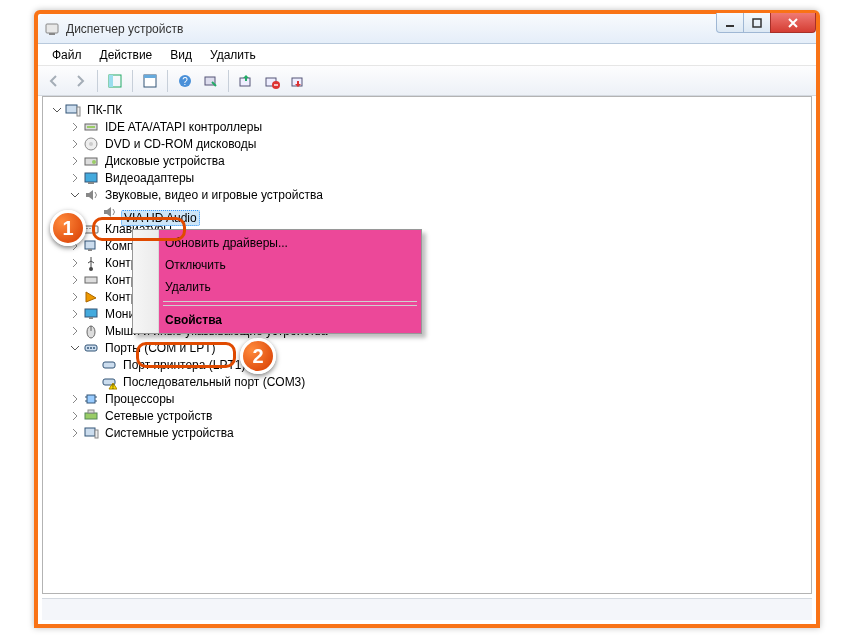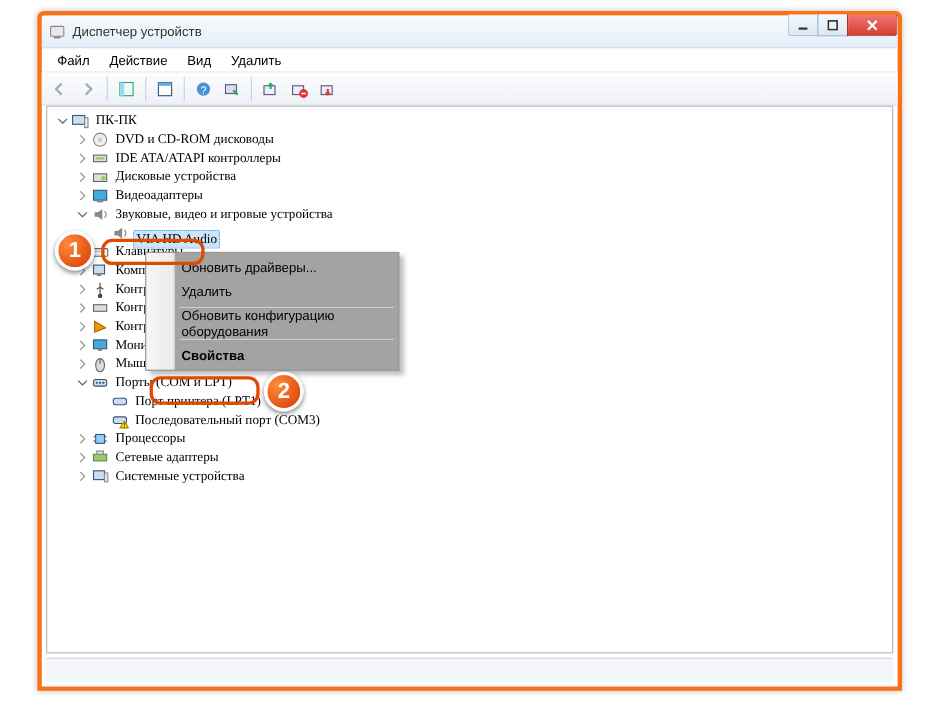--- a/index.html
+++ b/index.html
@@ -91,21 +91,20 @@
   .tsep { width:1px; height:22px; background:#c7cfd9; margin:0 3px; }
   .tbtn.disabled { opacity:0.45; }
   
   .client {
     flex:1;
     border: 1px solid #b3b3b3;
     margin: 0 4px 4px 4px;
     background:#fff;
     position: relative;
     overflow:hidden;
-    font-family:Liberation Serif, serif;
   }
   .tree {
     padding: 4px 0 0 8px;
   }
   .node { position:relative; }
   .row {
     height: 17px;
     display:flex; align-items:center;
     white-space: nowrap;
   }
@@ -131,22 +130,22 @@
   .statusbar {
     height: 22px;
     border-top:1px solid #d4d9e0;
     margin: 0 4px 4px 4px;
     background:#f4f6fa;
   }
   
   .ctxmenu {
     position:absolute;
     left: 132px; top: 229px;
-    width: 231px;
-    background:#a3a3a3;
+    width: 290px;
+    background:#ec4899;
     border:1px solid #979797;
     box-shadow: 4px 4px 4px rgba(0,0,0,0.25);
     padding: 2px;
     z-index: 20;
   }
   .ctxmenu .mi {
     height: 22px;
     display:flex; align-items:center;
     padding-left: 30px;
     position:relative;
@@ -306,40 +305,40 @@
         <div class="children">
 
           <div class="row">
             <span class="expander">
                 <svg width="10" height="10">
                   <path d="M3 1 L7 5 L3 9" fill="none" stroke="#888"></path>
                 </svg>
               </span>
             <span class="devicon">
                 <svg width="16" height="16">
+                  <rect x="2" y="5" width="12" height="6" fill="#ddd" stroke="#666"></rect>
+                  <rect x="4" y="7" width="8" height="2" fill="#9c6"></rect>
+                </svg>
+              </span>
+            <span class="label">IDE ATA/ATAPI контроллеры</span>
+          </div>
+
+          <div class="row">
+            <span class="expander">
+                <svg width="10" height="10">
+                  <path d="M3 1 L7 5 L3 9" fill="none" stroke="#888"></path>
+                </svg>
+              </span>
+            <span class="devicon">
+                <svg width="16" height="16">
                   <circle cx="8" cy="8" r="6" fill="#eee" stroke="#888"></circle>
                   <circle cx="8" cy="8" r="2" fill="#ccc"></circle>
                 </svg>
               </span>
             <span class="label">DVD и CD-ROM дисководы</span>
-          </div>
-
-          <div class="row">
-            <span class="expander">
-                <svg width="10" height="10">
-                  <path d="M3 1 L7 5 L3 9" fill="none" stroke="#888"></path>
-                </svg>
-              </span>
-            <span class="devicon">
-                <svg width="16" height="16">
-                  <rect x="2" y="5" width="12" height="6" fill="#ddd" stroke="#666"></rect>
-                  <rect x="4" y="7" width="8" height="2" fill="#9c6"></rect>
-                </svg>
-              </span>
-            <span class="label">IDE ATA/ATAPI контроллеры</span>
           </div>
 
           <div class="row">
             <span class="expander">
                 <svg width="10" height="10">
                   <path d="M3 1 L7 5 L3 9" fill="none" stroke="#888"></path>
                 </svg>
               </span>
             <span class="devicon">
                 <svg width="16" height="16">
@@ -563,21 +562,21 @@
                 <svg width="10" height="10">
                   <path d="M3 1 L7 5 L3 9" fill="none" stroke="#888"></path>
                 </svg>
               </span>
             <span class="devicon">
                 <svg width="16" height="16">
                   <rect x="2" y="5" width="12" height="6" fill="#9c6" stroke="#585"></rect>
                   <rect x="5" y="2" width="6" height="3" fill="#ddd" stroke="#888"></rect>
                 </svg>
               </span>
-            <span class="label">Сетевые адаптеры</span>
+            <span class="label">Сетевые устройств</span>
           </div>
 
           <div class="row">
             <span class="expander">
                 <svg width="10" height="10">
                   <path d="M3 1 L7 5 L3 9" fill="none" stroke="#888"></path>
                 </svg>
               </span>
             <span class="devicon">
                 <svg width="16" height="16">
@@ -595,26 +594,26 @@
 
   <div class="statusbar"></div>
 </div>
 
 <div class="ctxmenu">
   <div class="gutter"></div>
   <div class="mi">
       <span>Обновить драйверы...</span>
     </div>
   <div class="mi">
+      <span>Отключить</span>
+    </div>
+  <div class="mi">
       <span>Удалить</span>
     </div>
   <div class="msep"></div>
-  <div class="mi">
-      <span>Обновить конфигурацию оборудования</span>
-    </div>
   <div class="msep"></div>
   <div class="mi highlight">
       <span>Свойства</span>
     </div>
 </div>
 
 <div class="ring ring1"></div>
 <div class="ring ring2"></div>
 <div class="marker m1">1</div>
 <div class="marker m2">2</div>

